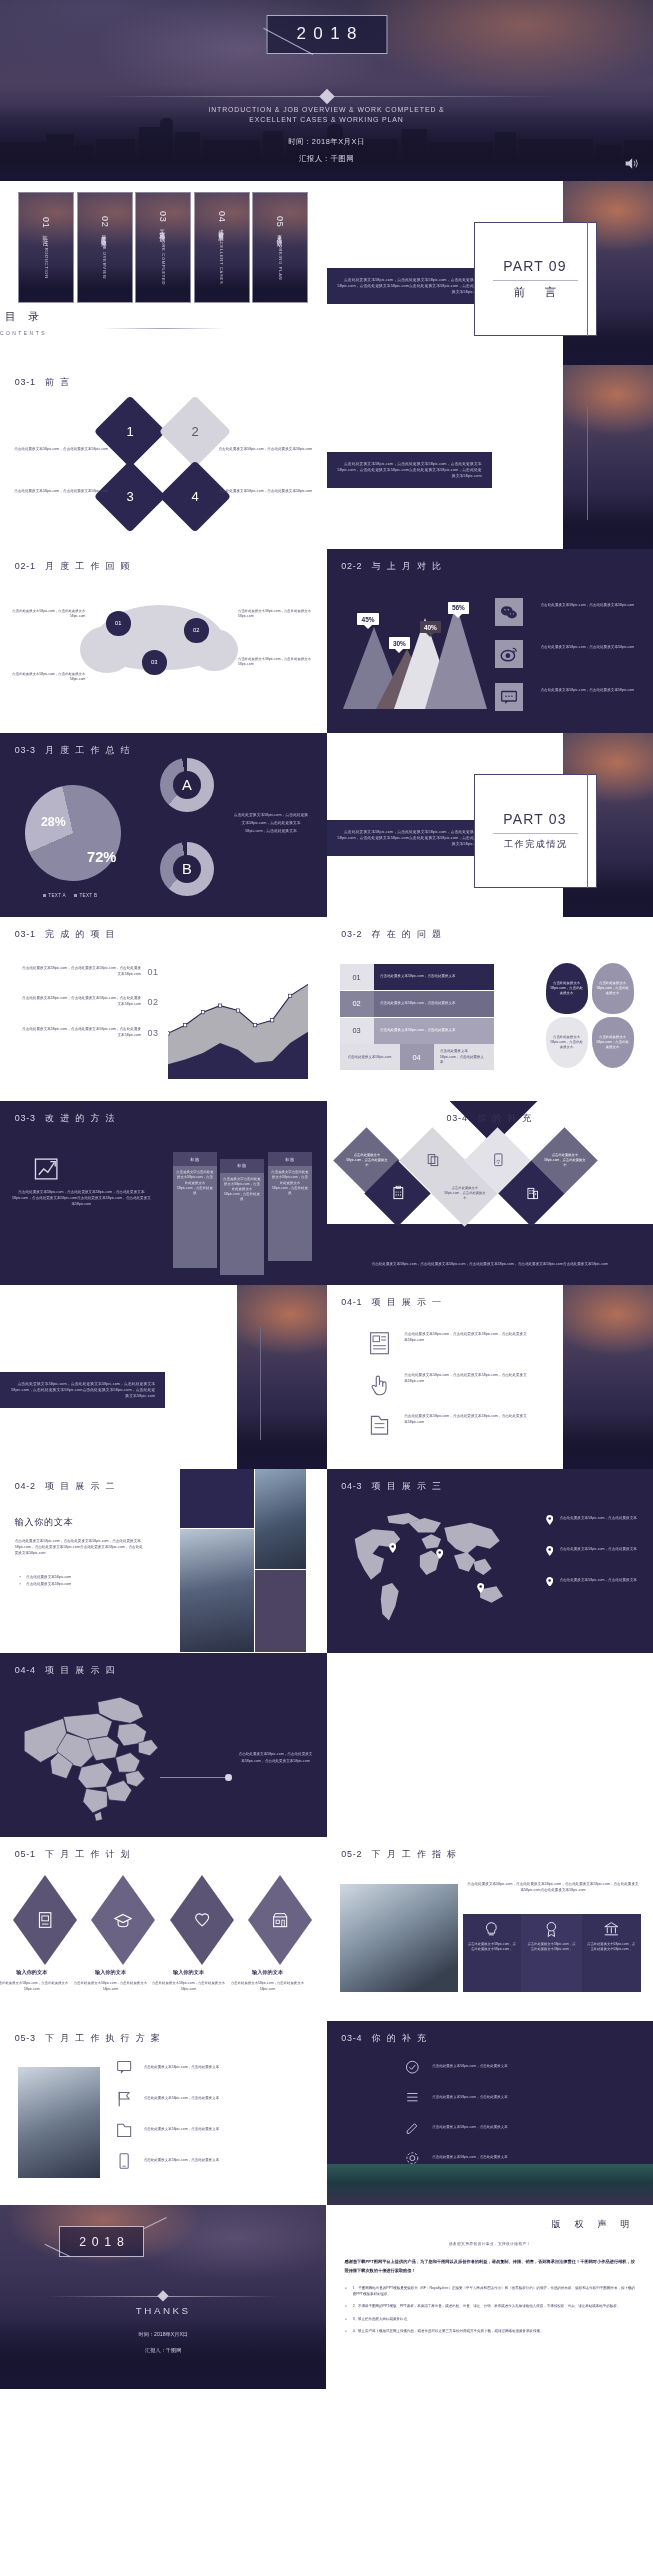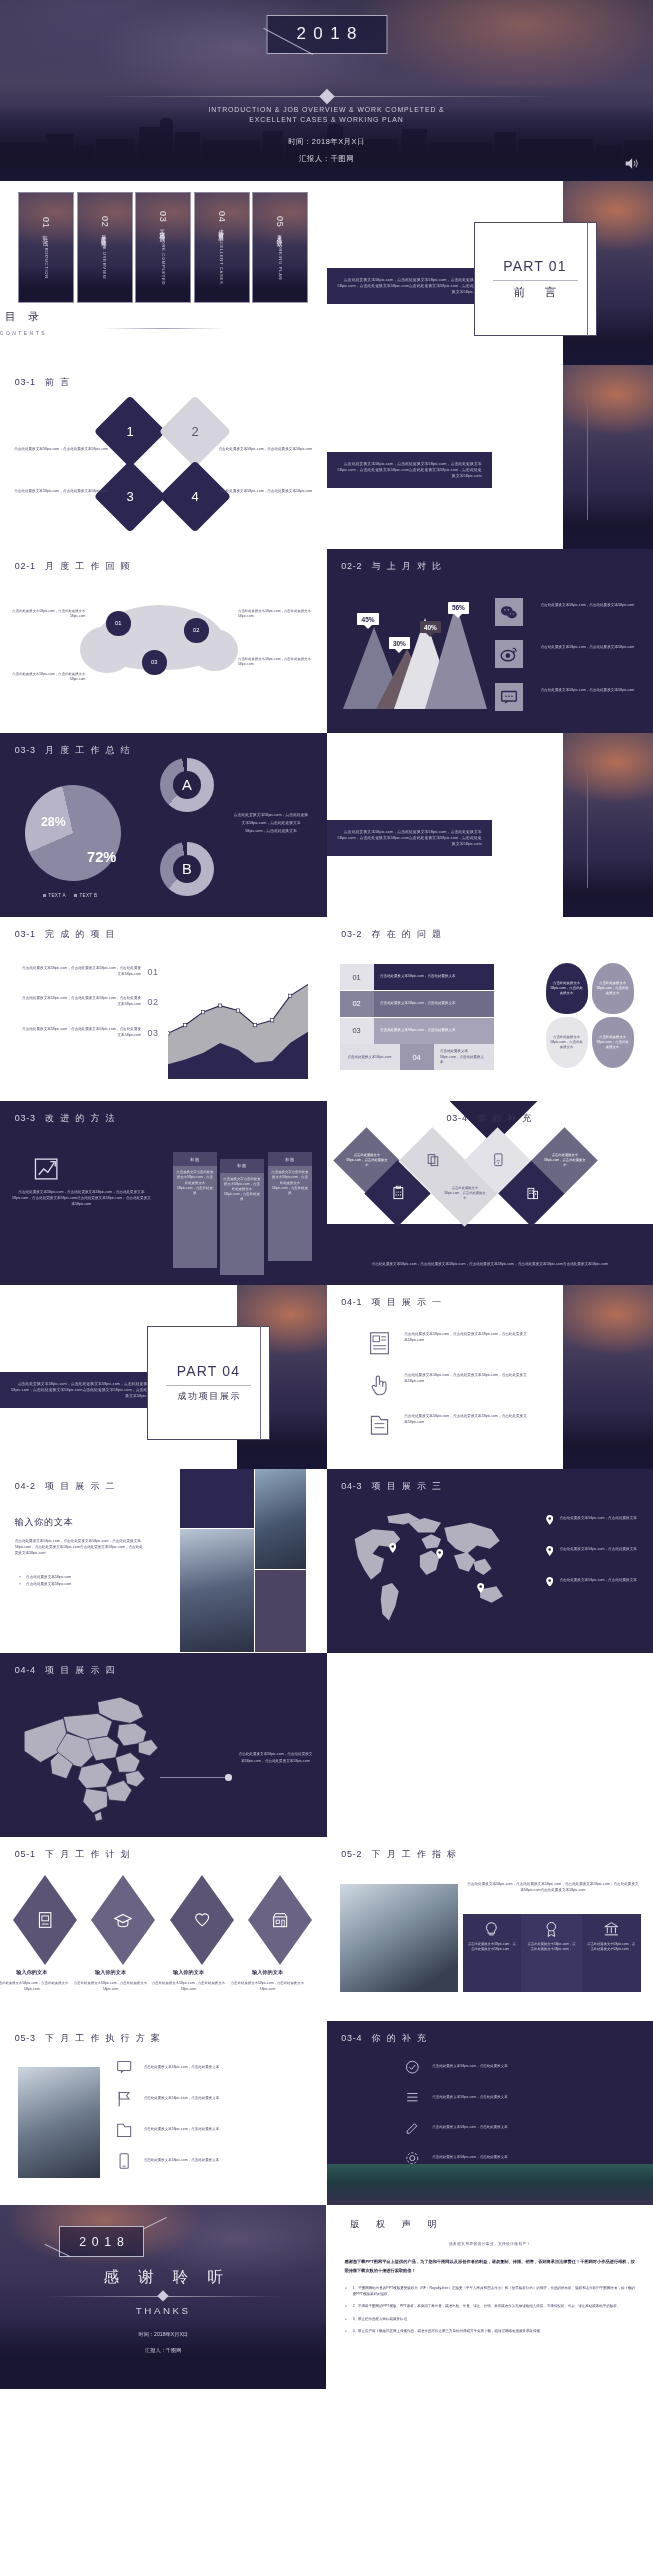--- a/index.html
+++ b/index.html
@@ -308,21 +308,21 @@
     background:linear-gradient(90deg,rgba(230,230,240,0),rgba(230,230,240,.6),rgba(230,230,240,0)); }
   .thanks-dia { position:absolute; top:87px; left:50%; width:8.2px; height:8.2px;
     transform:translateX(-50%) rotate(45deg); background:#cfcbdd; }
   .thanks-en { position:absolute; top:100px; left:0; right:0; text-align:center;
     color:#d6d2e3; font-size:9.8px; letter-spacing:2.5px; font-weight:300; }
   .thanks-meta { position:absolute; left:0; right:0; text-align:center; color:#d3cfe2; font-size:5.2px; }
   .thanks-meta.a{ top:126px; } .thanks-meta.b{ top:142px; }
 
   
   .cr { position:relative; width:327px; height:184px; background:#fff; padding:13px 18px; }
-  .cr-h { text-align:left; font-size:9px; letter-spacing:5.7px; text-indent:5.7px; color:#2f2b4d;font-family:Liberation Mono, monospace; }
+  .cr-h { text-align:right; font-size:9px; letter-spacing:5.7px; text-indent:5.7px; color:#2f2b4d; }
   .cr-sub { text-align:center; font-size:3.8px; color:#575373; margin-top:9.8px; letter-spacing:0.3px;}
   .cr-body { margin-top:11.4px; font-size:4.2px; line-height:9px; color:#23203c; font-weight:700; text-align:justify;}
   .cr-list { margin-top:9.8px; }
   .cr-list li { list-style:none; position:relative; padding-left:8.2px; font-size:3.5px; line-height:6px;
     color:#3a3656; margin-bottom:6.5px; text-align:justify; }
   .cr-list li:before{ content:"➢"; position:absolute; left:0; top:0; font-size:3.3px; color:#3a3656; }
 </style>
 </head>
 <body>
 
@@ -427,21 +427,21 @@
 
     <div class="slide">
       <div class="part-photo">
           <div class="sil3"></div>
         </div>
       <div class="part-desc">
         <p class="lorem">点击此处要换文本58pic.com，点击此处更换文本58pic.com，点击此处更换文本58pic.com，点击此处更换文本58pic.com点击此处更换文本58pic.com，点击此处更换文本58pic.com</p>
       </div>
       <div class="part-vline"></div>
       <div class="part-card">
-        <div class="pnum">PART 01</div>
+        <div class="pnum">PART 09</div>
         <div class="pline"></div>
         <div class="pcn">前　言</div>
       </div>
     </div>
   </div>
 
   <div class="row">
     <div class="slide">
       <div class="pad">
         <div class="s-title">
@@ -588,20 +588,25 @@
     </div>
 
     <div class="slide">
       <div class="part-photo">
           <div class="sil3"></div>
         </div>
       <div class="part-desc">
         <p class="lorem">点击此处要换文本58pic.com，点击此处更换文本58pic.com，点击此处更换文本58pic.com，点击此处更换文本58pic.com点击此处更换文本58pic.com，点击此处更换文本58pic.com</p>
       </div>
       <div class="part-vline"></div>
+      <div class="part-card">
+        <div class="pnum">PART 03</div>
+        <div class="pline"></div>
+        <div class="pcn" style="font-size:9px;letter-spacing:1.6px;text-indent:1.6px">工作完成情况</div>
+      </div>
     </div>
   </div>
 
   <div class="row">
     <div class="slide">
       <div class="pad">
         <div class="s-title">
           <span class="num">03-1</span>
           <span>完 成 的 项 目</span>
         </div>
@@ -776,25 +781,20 @@
 
   <div class="row">
     <div class="slide">
       <div class="part-photo">
           <div class="sil3"></div>
         </div>
       <div class="part-desc">
         <p class="lorem">点击此处要换文本58pic.com，点击此处更换文本58pic.com，点击此处更换文本58pic.com，点击此处更换文本58pic.com点击此处更换文本58pic.com，点击此处更换文本58pic.com</p>
       </div>
       <div class="part-vline"></div>
-      <div class="part-card">
-        <div class="pnum">PART 04</div>
-        <div class="pline"></div>
-        <div class="pcn" style="font-size:9px;letter-spacing:1.6px;text-indent:1.6px">成功项目展示</div>
-      </div>
     </div>
 
     <div class="slide">
       <div class="part-photo">
           <div class="sil3"></div>
         </div>
       <div class="pad">
         <div class="s-title">
           <span class="num">04-1</span>
           <span>项 目 展 示 一</span>
@@ -1132,21 +1132,20 @@
   </div>
 
   <div class="row">
     <div class="thanks">
       <div class="sil4"></div>
       <div class="tbox">
         <span>2018</span>
       </div>
       <div class="tbox-tail"></div>
       <div class="tbox-tail2"></div>
-      <div class="thanks-cn">感 谢 聆 听</div>
       <div class="thanks-rule"></div>
       <div class="thanks-dia"></div>
       <div class="thanks-en">THANKS</div>
       <div class="thanks-meta a">时间：2018年X月X日</div>
       <div class="thanks-meta b">汇报人：千图网</div>
     </div>
 
     <div class="cr">
       <div class="cr-h">版 权 声 明</div>
       <div class="cr-sub">感谢您支持原创设计事业，支持设计版权产！</div>

